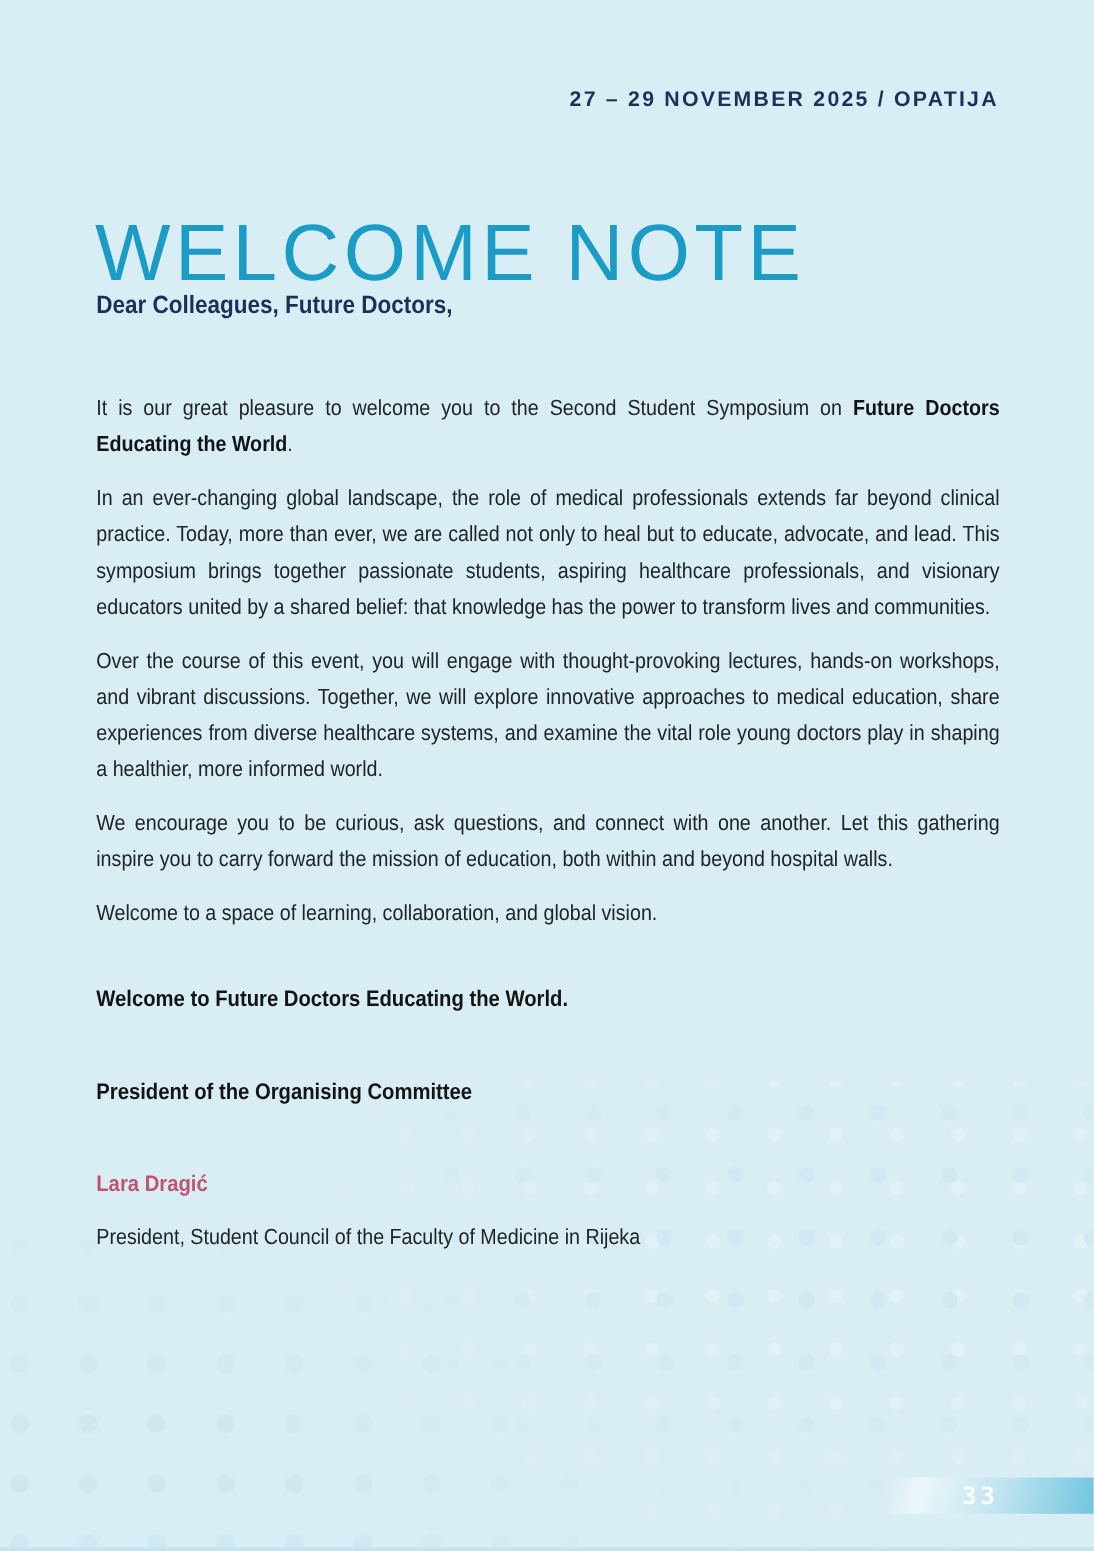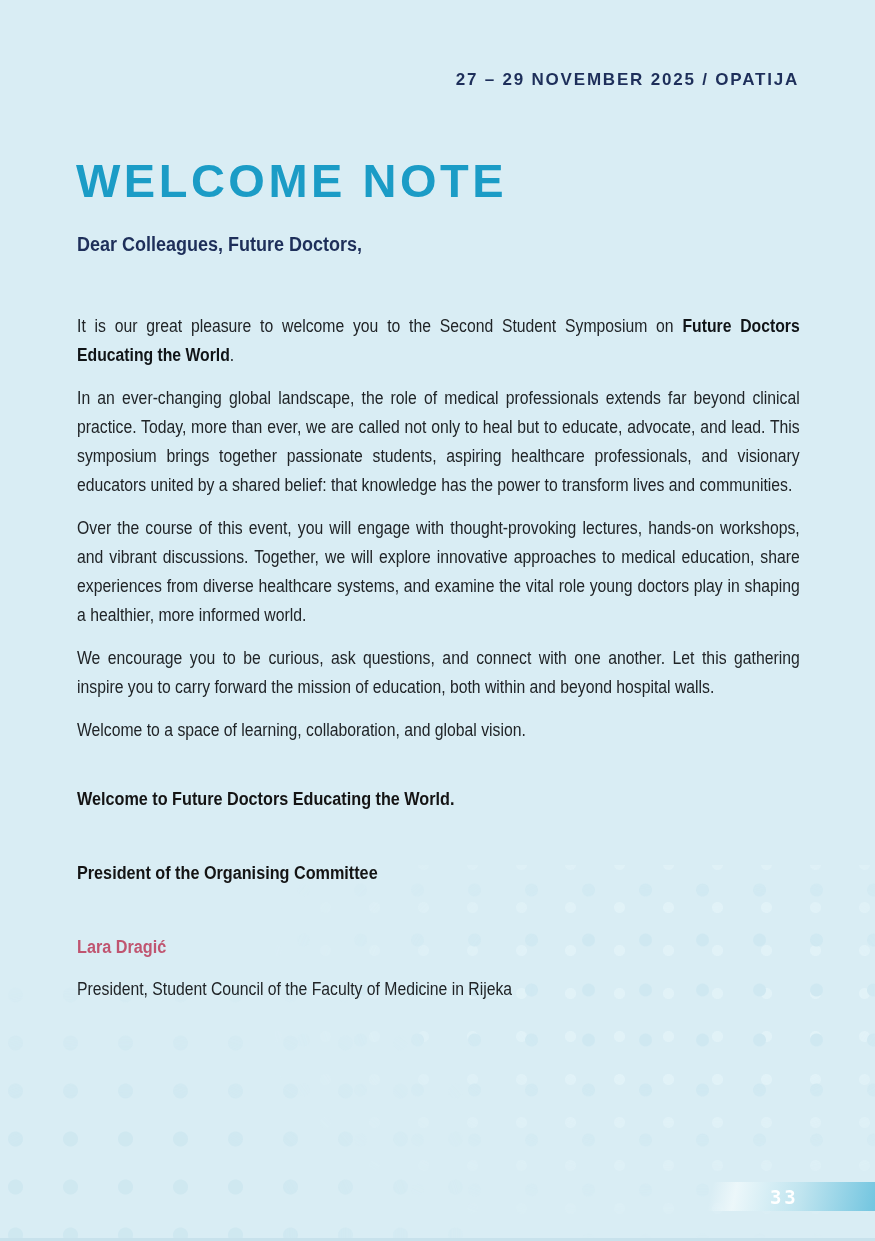--- a/index.html
+++ b/index.html
@@ -61,22 +61,22 @@
     font-weight: bold;
     letter-spacing: 1.8px;
     color: #1e2f5a;
     white-space: nowrap;
   }
 
   .page-title {
     position: absolute;
     top: 122px;
     left: 76px;
-    font-size: 47px;
-    font-weight: bold;
+    font-size: 64px;
+    font-weight: normal;
     letter-spacing: 3.5px;
     color: #1b9cc6;
     white-space: nowrap;
   }
 
   
   .letter {
     position: absolute;
     left: 77px;
     top: 232px;

